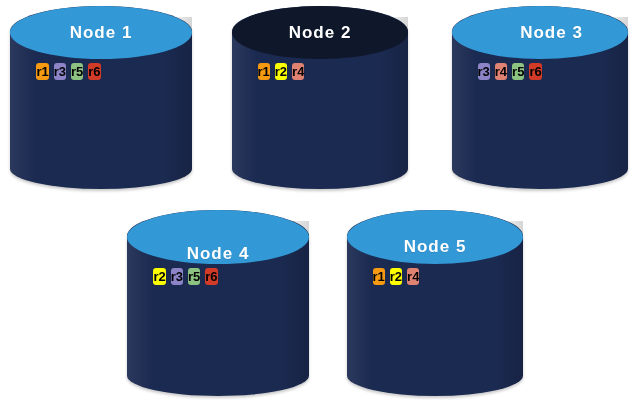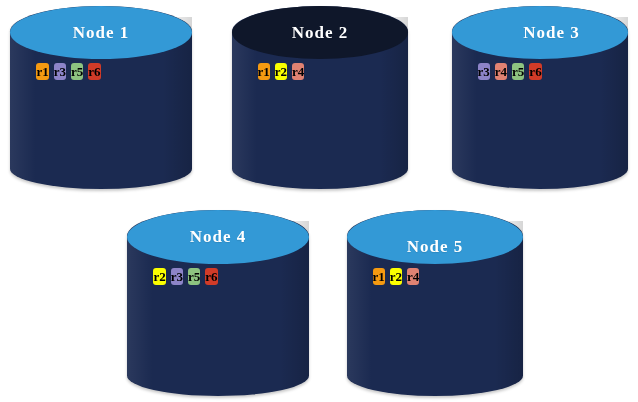--- a/index.html
+++ b/index.html
@@ -11,21 +11,20 @@
     height: 402px;
     background: #ffffff;
     font-family: "Liberation Sans", sans-serif;
     overflow: hidden;
   }
 
   #canvas {
     position: relative;
     width: 638px;
     height: 400px;
-    font-family: Liberation Serif, serif;
   }
 
   
   .node {
     position: absolute;
     box-sizing: border-box;
   }
 
   .cyl-body {
     position: absolute;
@@ -161,21 +160,21 @@
           <span class="r-label">r5</span>
         </div>
         <div class="replica" style="background: rgb(209, 59, 40);">
           <span class="r-label">r6</span>
         </div>
       </div>
     </div>
     <div class="node" style="left: 127px; top: 210px; width: 182px; height: 186px;">
       <div class="cyl-body" style="background: rgb(27, 42, 81);"></div>
       <div class="cyl-shade"></div>
-      <div class="cyl-top" style="background: rgb(51, 153, 214);">
+      <div class="cyl-top" style="background: rgb(51, 153, 214); align-items: flex-end;">
         <span class="node-label" style="color: rgb(255, 255, 255);">Node  4</span>
       </div>
       <div class="replicas">
         <div class="replica" style="background: rgb(251, 255, 0);">
           <span class="r-label">r2</span>
         </div>
         <div class="replica" style="background: rgb(141, 132, 200);">
           <span class="r-label">r3</span>
         </div>
         <div class="replica" style="background: rgb(141, 195, 128);">

